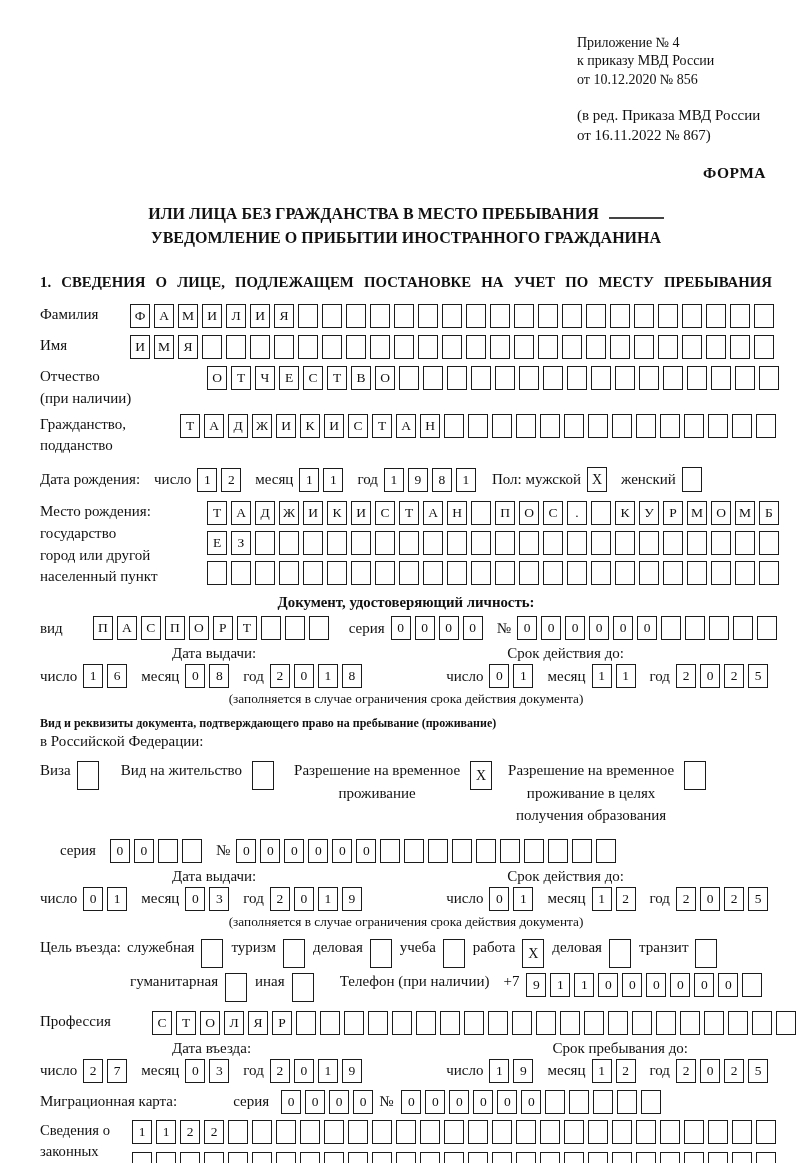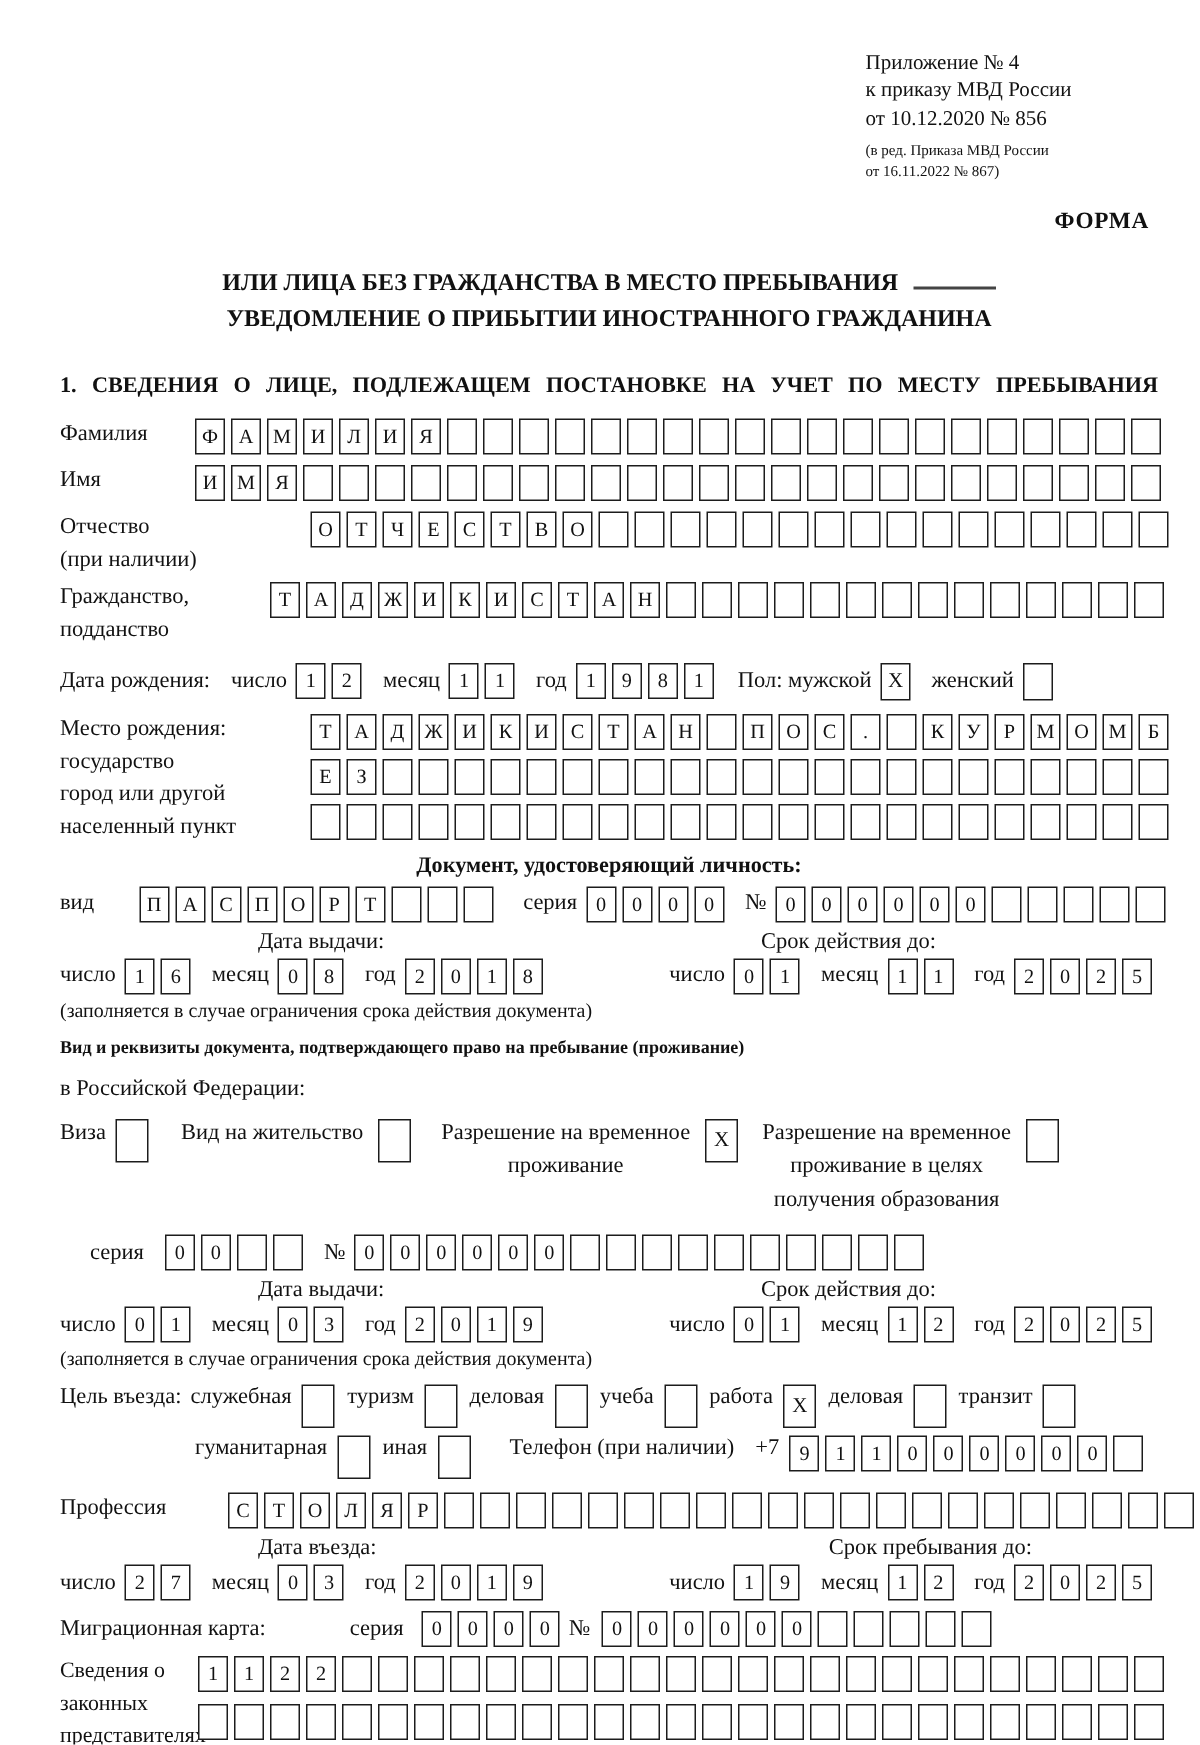--- a/index.html
+++ b/index.html
@@ -4,21 +4,21 @@
 <style>
   * { margin:0; padding:0; box-sizing:border-box; }
   html,body { background:#ffffff; }
   body {
     width:800px; height:1163px;
     font-family:"Liberation Serif","DejaVu Serif",serif;
     color:#111; padding:34px 28px 18px 40px; overflow:hidden;
   }
   .ref-wrap { display:flex; justify-content:flex-end; }
   .ref { width:195px; font-size:14px; line-height:1.32; }
-  .ref .amend { margin-top:5px; font-size:10px; }
+  .ref .amend { margin-top:17px; font-size:15px; }
   .forma { text-align:right; font-weight:bold; font-size:15.5px; margin:18px 6px 0 0; letter-spacing:.5px; }
   .title { text-align:center; font-weight:bold; font-size:16px; line-height:1.5; margin-top:20px; }
   .blank-line { display:inline-block; width:55px; border-bottom:2px solid #444; height:14px; margin-left:10px; }
   .sec { font-weight:bold; font-size:14.8px; margin-top:24px; text-align:justify; text-align-last:justify; }
 
   .row { display:flex; align-items:flex-start; margin-top:7px; font-size:15px; line-height:1.45; }
   .lbl { flex:none; }
   .w90 { width:90px; } .w167 { width:167px; } .w140 { width:140px; }
   .lines div { white-space:nowrap; }
   .cells { display:flex; flex:none; }
@@ -38,21 +38,21 @@
   .gap8 > * { margin-top:8px; } .gap8 > *:first-child { margin-top:0; }
 
   .doc-head { text-align:center; font-weight:bold; font-size:14.8px; margin-top:6px; }
   .dates-head { display:flex; font-size:15px; margin-top:5px; }
   .dates-head .dh-left { margin-left:132px; }
   .dates-head .dh-right { margin-left:auto; margin-right:148px; }
   .dateline { display:flex; align-items:center; font-size:15px; margin-top:2px; }
   .dateline .sp { margin:0 6px 0 10px; }
   .dateline .sp:first-child { margin-left:0; margin-right:6px; }
   .dl-right { display:flex; align-items:center; margin-left:auto; }
-  .note { text-align:left; font-size:13.3px; margin-top:3px; }
+  .note { text-align:center; font-size:13.3px; margin-top:3px; }
 
   .res-opts { display:flex; align-items:flex-start; margin-top:9px; font-size:15px; line-height:1.5; }
   .res-opt { display:flex; align-items:flex-start; }
   .res-opt .olines { text-align:center; }
   .res-opt .box { margin-left:10px; margin-top:2px; }
 
   .purpose { display:flex; align-items:flex-start; font-size:15px; margin-top:9px; }
   .purpose .box { margin:0 8px 0 7px; }
   .purpose .box:last-child { margin-right:0; }
   .p2 { margin-top:5px; }
@@ -412,21 +412,21 @@
         <span class="cell">2</span>
         <span class="cell">0</span>
         <span class="cell">2</span>
         <span class="cell">5</span>
       </span>
   </span>
 </div>
 <div class="note">(заполняется в случае ограничения срока действия документа)</div>
 
 <div style="margin-top:9px; font-size:12px;font-weight:bold;">Вид и реквизиты документа, подтверждающего право на пребывание (проживание)</div>
-<div style="margin-top:12px; font-size:15px;">в Российской Федерации:</div>
+<div style="margin-top:2px; font-size:15px;">в Российской Федерации:</div>
 
 <div class="res-opts">
   <span class="res-opt">
     <span class="olines">Виза</span>
     <span class="box tall" style="margin-left:6px;"></span>
   </span>
   <span class="res-opt" style="margin-left:22px;">
     <span class="olines">Вид на жительство</span>
     <span class="box tall"></span>
   </span>

